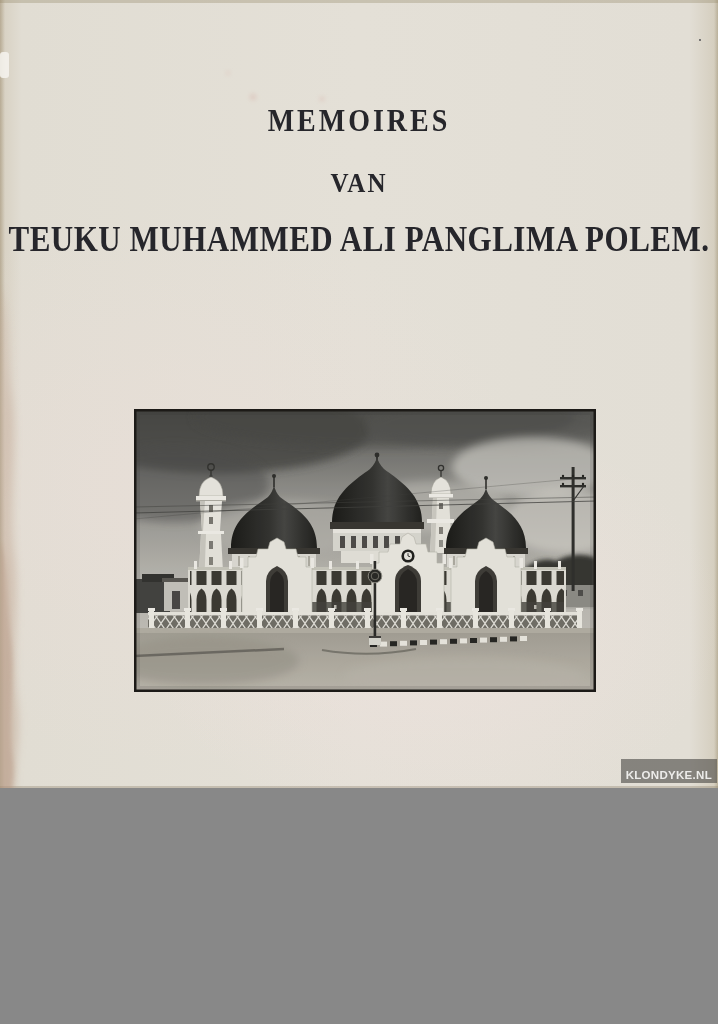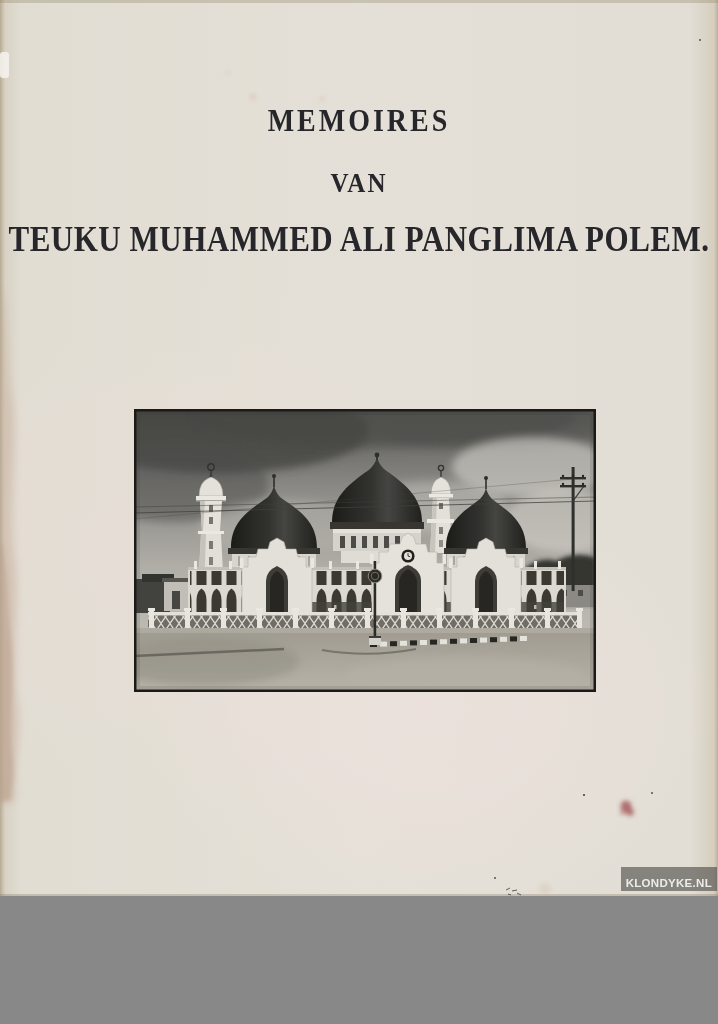--- a/index.html
+++ b/index.html
@@ -1,17 +1,17 @@
 <!DOCTYPE html>
 <html style="--paper: #e3dfd6; --ink: #26262b; --wm-bg: #48464299; --wm-text: #edecea;"><head>
 <meta charset="utf-8">
 <style>
   html,body{margin:0;padding:0;background:#888;}
   .page{
-    position:relative;width:718px;height:896px;overflow:hidden;
+    position:relative;width:718px;height:788px;overflow:hidden;
     font-family:"Liberation Serif", serif;
     background:
       radial-gradient(ellipse 420px 300px at 60% 79%, rgba(242,226,224,.55), rgba(242,226,224,0) 70%),
       radial-gradient(ellipse 500px 400px at 25% 62%, rgba(238,222,218,.4), rgba(238,222,218,0) 70%),
       linear-gradient(90deg, #d6cfc0 0%, #e1ddd3 3%, #e4e0d7 50%, #e2ded5 96%, #d3ccbc 100%),
       var(--paper, #e3dfd6);
   }
   .edge-top{position:absolute;left:0;top:0;width:718px;height:3px;background:rgba(150,138,105,.35);}
   .edge-bottom{position:absolute;left:0;bottom:0;width:718px;height:2px;background:rgba(125,112,88,.3);}
   .edge-left{position:absolute;left:0;top:0;width:5px;height:1024px;background:linear-gradient(90deg,rgba(146,128,96,.45),rgba(146,128,96,0));}

